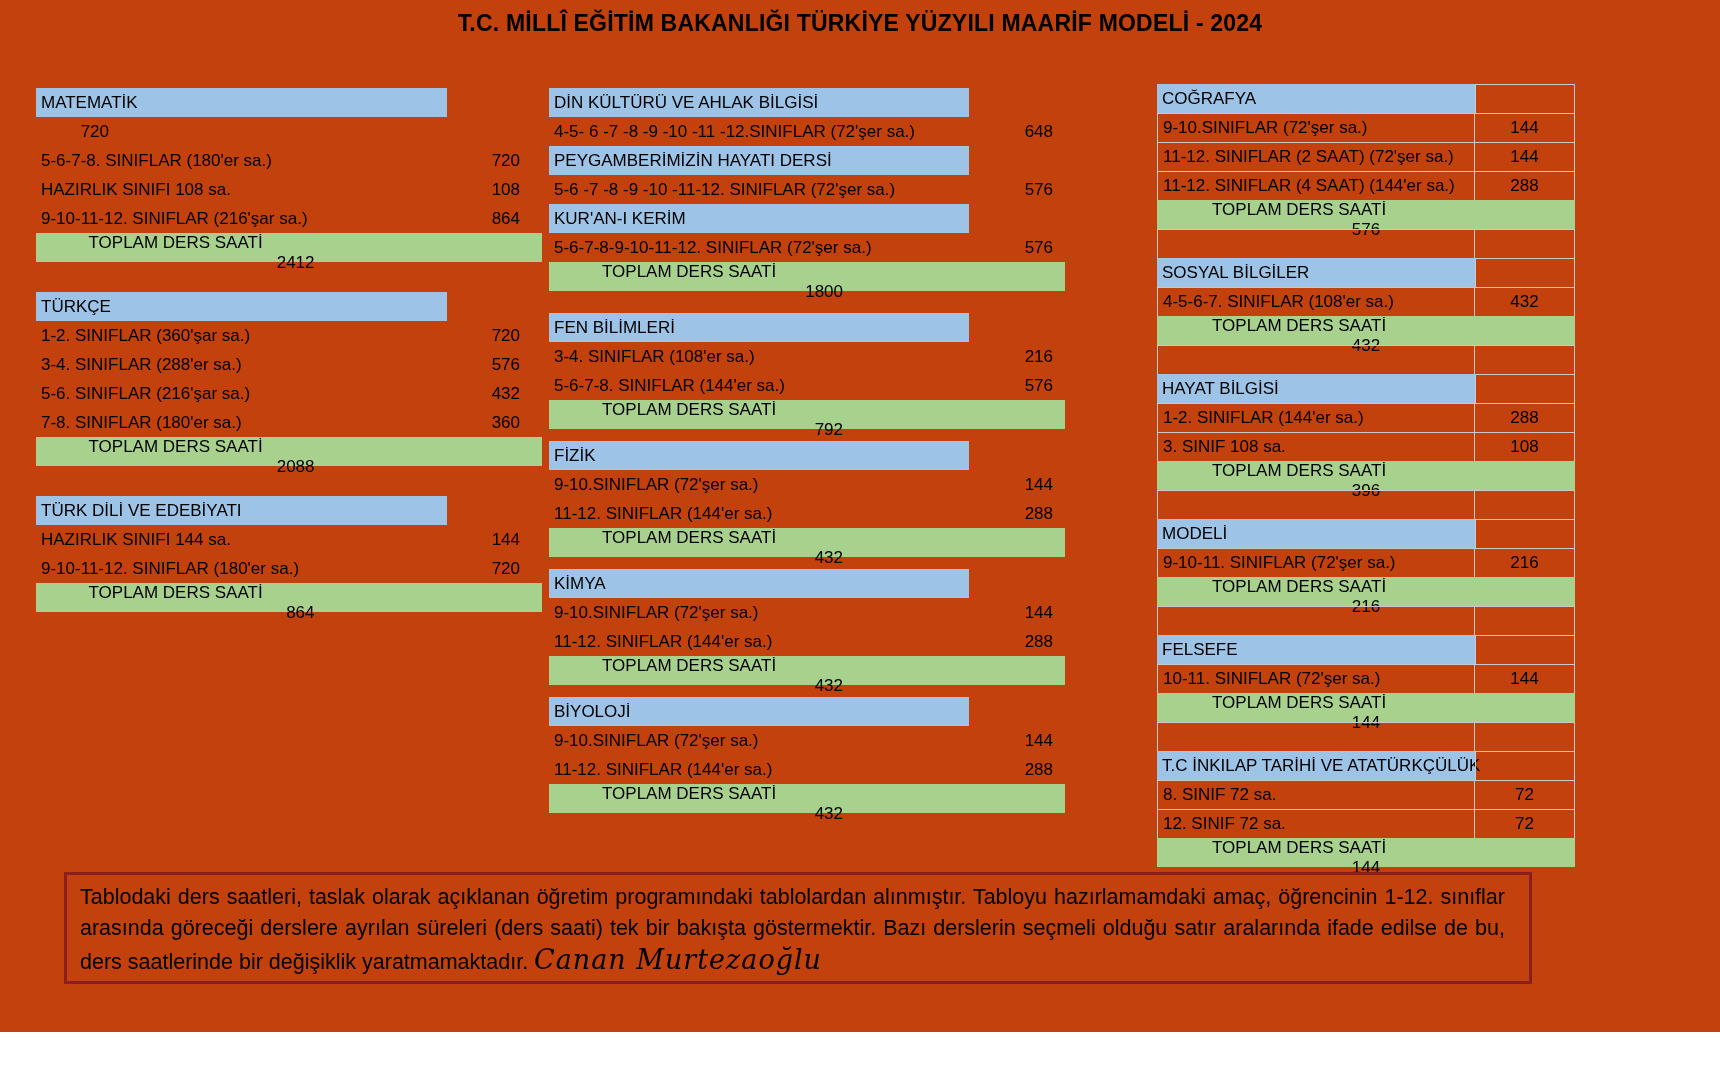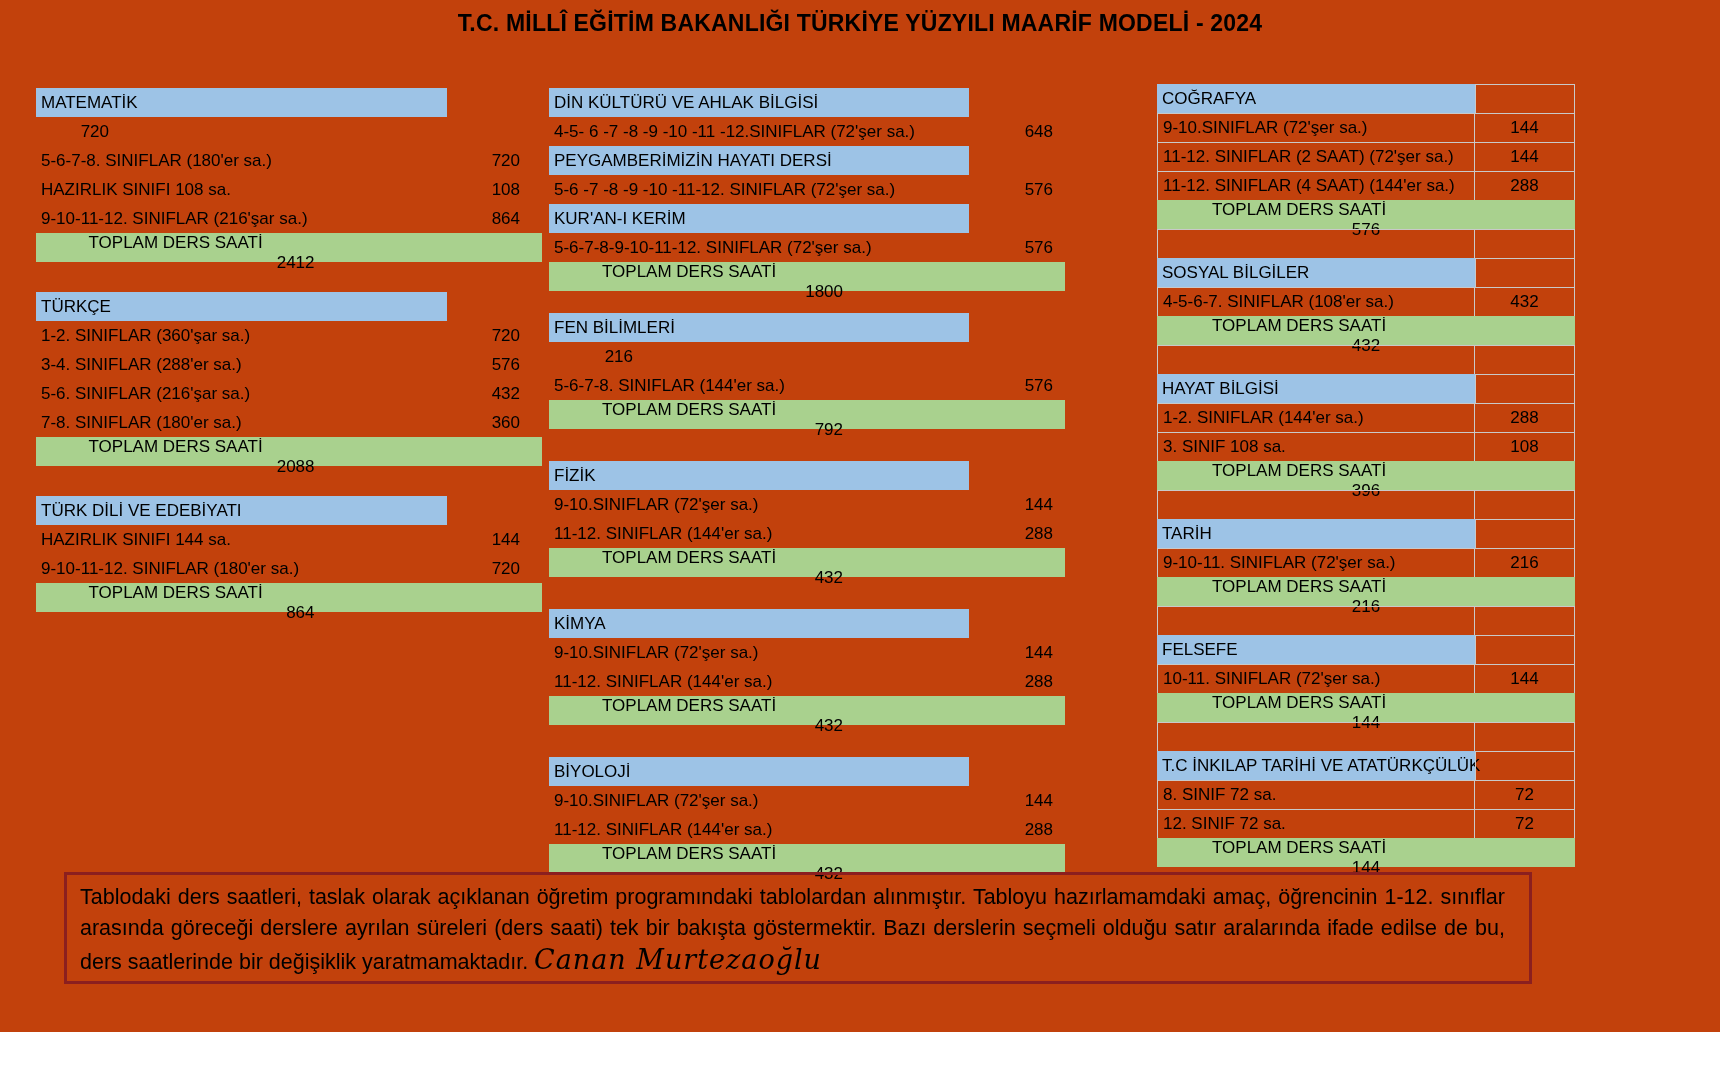--- a/index.html
+++ b/index.html
@@ -11,21 +11,21 @@
     position:absolute; top:10px; left:0; width:100%;
     text-align:center; font-size:23px; font-weight:600; letter-spacing:0.2px;
   }
 
   .col { position:absolute; }
   .col-left  { left:4px;    top:88px;margin-left:32px; }
   .col-mid   { left:549px;  top:88px; }
   .col-right { left:1157px; top:84px; }
 
   .table { margin-bottom:30px; }
-  .col-mid .table { margin-bottom:32px; }
+  .col-mid .table { margin-bottom:12px; }
   .col-mid .table:first-child { margin-bottom:22px; }
   .col-right .table { margin-bottom:16px; }
 
   .row { display:flex; height:29px; align-items:center; font-size:17px; white-space:nowrap; }
   .cl { height:100%; display:flex; align-items:center; padding-left:5px; }
   .cv { height:100%; display:flex; align-items:center; justify-content:flex-end; }
 
   .col-left  .cl { width:411px; }
   .col-left  .cv { width:95px;  padding-right:22px; }
   .col-mid   .cl { width:420px; }
@@ -169,20 +169,21 @@
           <div class="cl">TOPLAM DERS SAATİ</div>
           <div class="cv">1800</div>
         </div>
       </div>
       <div class="table">
         <div class="row h">
           <div class="cl">FEN BİLİMLERİ</div>
           <div class="cv"></div>
         </div>
         <div class="row i">
+          <div class="cl">3-4. SINIFLAR (108'er sa.)</div>
           <div class="cv">216</div>
         </div>
         <div class="row i">
           <div class="cl">5-6-7-8. SINIFLAR (144'er sa.)</div>
           <div class="cv">576</div>
         </div>
         <div class="row t">
           <div class="cl">TOPLAM DERS SAATİ</div>
           <div class="cv">792</div>
         </div>
@@ -298,21 +299,21 @@
         </div>
         <div class="row t">
           <div class="cl">TOPLAM DERS SAATİ</div>
           <div class="cv">396</div>
         </div>
         <div class="row s">
           <div class="cl"></div>
           <div class="cv"></div>
         </div>
         <div class="row h">
-          <div class="cl">TARİH</div>
+          <div class="cl">MODELİ</div>
           <div class="cv"></div>
         </div>
         <div class="row i">
           <div class="cl">9-10-11. SINIFLAR (72'şer sa.)</div>
           <div class="cv">216</div>
         </div>
         <div class="row t">
           <div class="cl">TOPLAM DERS SAATİ</div>
           <div class="cv">216</div>
         </div>

